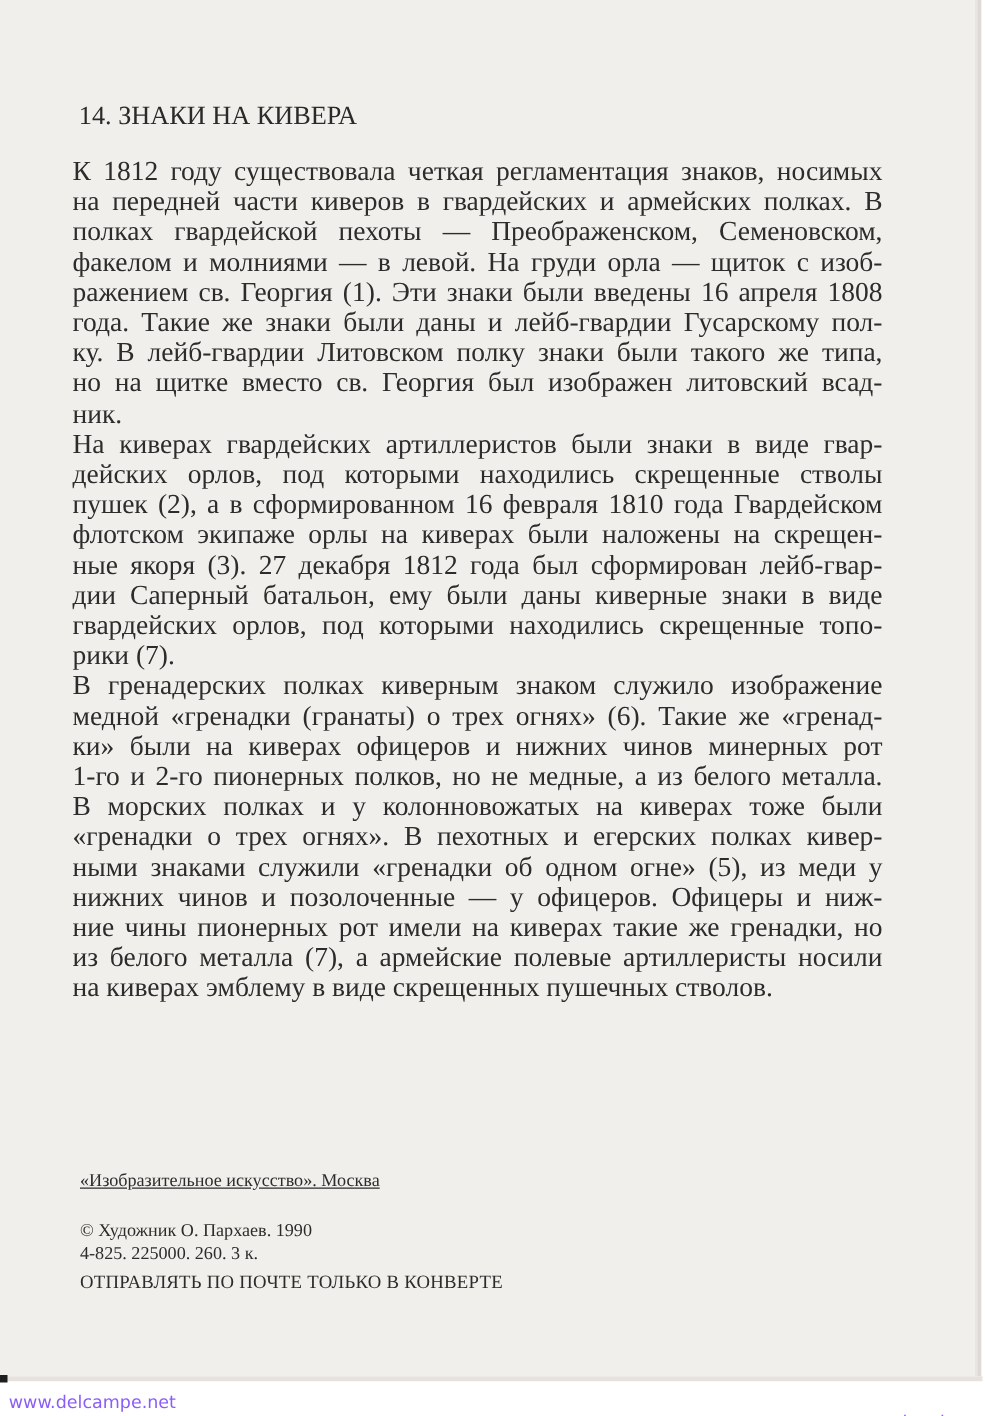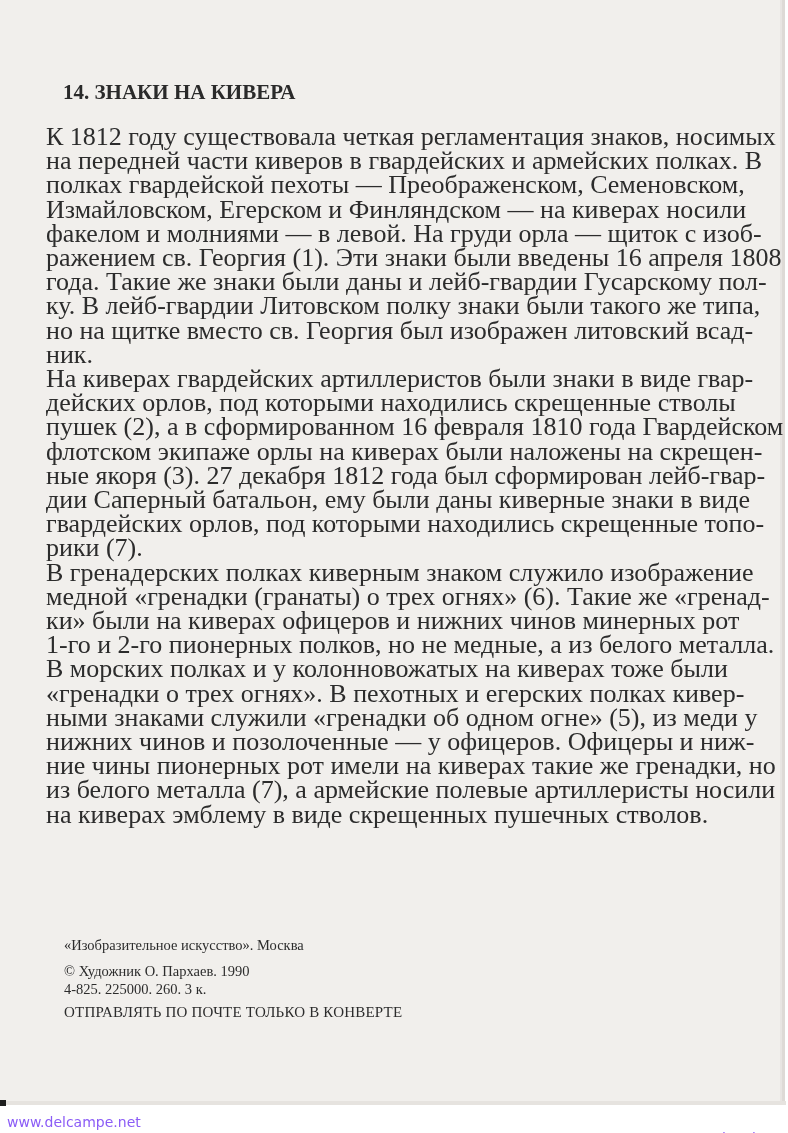--- a/index.html
+++ b/index.html
@@ -18,44 +18,44 @@
       position: absolute; left: 0; top: 1101px; width: 786px; height: 4px;
       background: #e6e3df;
     }
     .card-corner-mark {
       position: absolute; left: 0; top: 1100px; width: 6px; height: 20px;
       background: #1e1e1e;
     }
     .title {
       position: absolute; left: 63px; top: 80px;
       font-size: 21px; color: #2a2a2a; letter-spacing: 0px;
-      margin: 0; font-weight: bold;
+      margin: 0; font-weight: normal;
     }
     .body-text {
-      position: absolute; left: 46px; top: 125px; width: 648px;
-      font-size: 26px; line-height: 24.2px; color: #2c2c2c;
+      position: absolute; left: 58px; top: 125px; width: 648px;
+      font-size: 22px; line-height: 24.2px; color: #2c2c2c;
       margin: 0;
     }
     .body-text .line {
       display: block; white-space: nowrap;
       text-align: justify; text-align-last: justify;
     }
     .body-text .line.last { text-align-last: left; }
     .watermark {
       position: absolute; left: 64px; top: 490px;
       font-family: "DejaVu Sans", "Liberation Sans", sans-serif;
       font-size: 104px; color: rgba(160,160,160,0.38);
       letter-spacing: 2px; white-space: nowrap; pointer-events: none;
       line-height: 1;
     }
     .imprint {
       position: absolute; left: 64px; top: 936px;
       font-size: 14.5px; color: #2c2c2c; line-height: 18px;
     }
-    .imprint .publisher { display: block; margin-bottom: 8px; }
+    .imprint .publisher { display: block; margin-bottom: 22px; text-decoration: underline; }
     .imprint .copyright { display: block; }
     .imprint .code { display: block; }
     .imprint .notice { display: block; margin-top: 5px; font-size: 15px; letter-spacing: 0.2px; }
     .site-footer {
       position: absolute; left: 0; top: 1106px; width: 788px; height: 27px;
       background: #ffffff;
       font-family: "DejaVu Sans", "Liberation Sans", sans-serif;
       font-size: 14px; color: #8b5cf6;
     }
     .site-footer .left { position: absolute; left: 7px; top: 8px; }
@@ -64,21 +64,20 @@
 </head>
 <body>
 
 <div class="card">
   <h1 class="title">14. ЗНАКИ НА КИВЕРА</h1>
 
   <div class="body-text">
     <span class="line">К 1812 году существовала четкая регламентация знаков, носимых</span>
     <span class="line">на передней части киверов в гвардейских и армейских полках. В</span>
     <span class="line">полках гвардейской пехоты — Преображенском, Семеновском,</span>
-    <span class="line">Измайловском, Егерском и Финляндском — на киверах носили</span>
     <span class="line">факелом и молниями — в левой. На груди орла — щиток с изоб-</span>
     <span class="line">ражением св. Георгия (1). Эти знаки были введены 16 апреля 1808</span>
     <span class="line">года. Такие же знаки были даны и лейб-гвардии Гусарскому пол-</span>
     <span class="line">ку. В лейб-гвардии Литовском полку знаки были такого же типа,</span>
     <span class="line">но на щитке вместо св. Георгия был изображен литовский всад-</span>
     <span class="line last">ник.</span>
     <span class="line">На киверах гвардейских артиллеристов были знаки в виде гвар-</span>
     <span class="line">дейских орлов, под которыми находились скрещенные стволы</span>
     <span class="line">пушек (2), а в сформированном 16 февраля 1810 года Гвардейском</span>
     <span class="line">флотском экипаже орлы на киверах были наложены на скрещен-</span>

